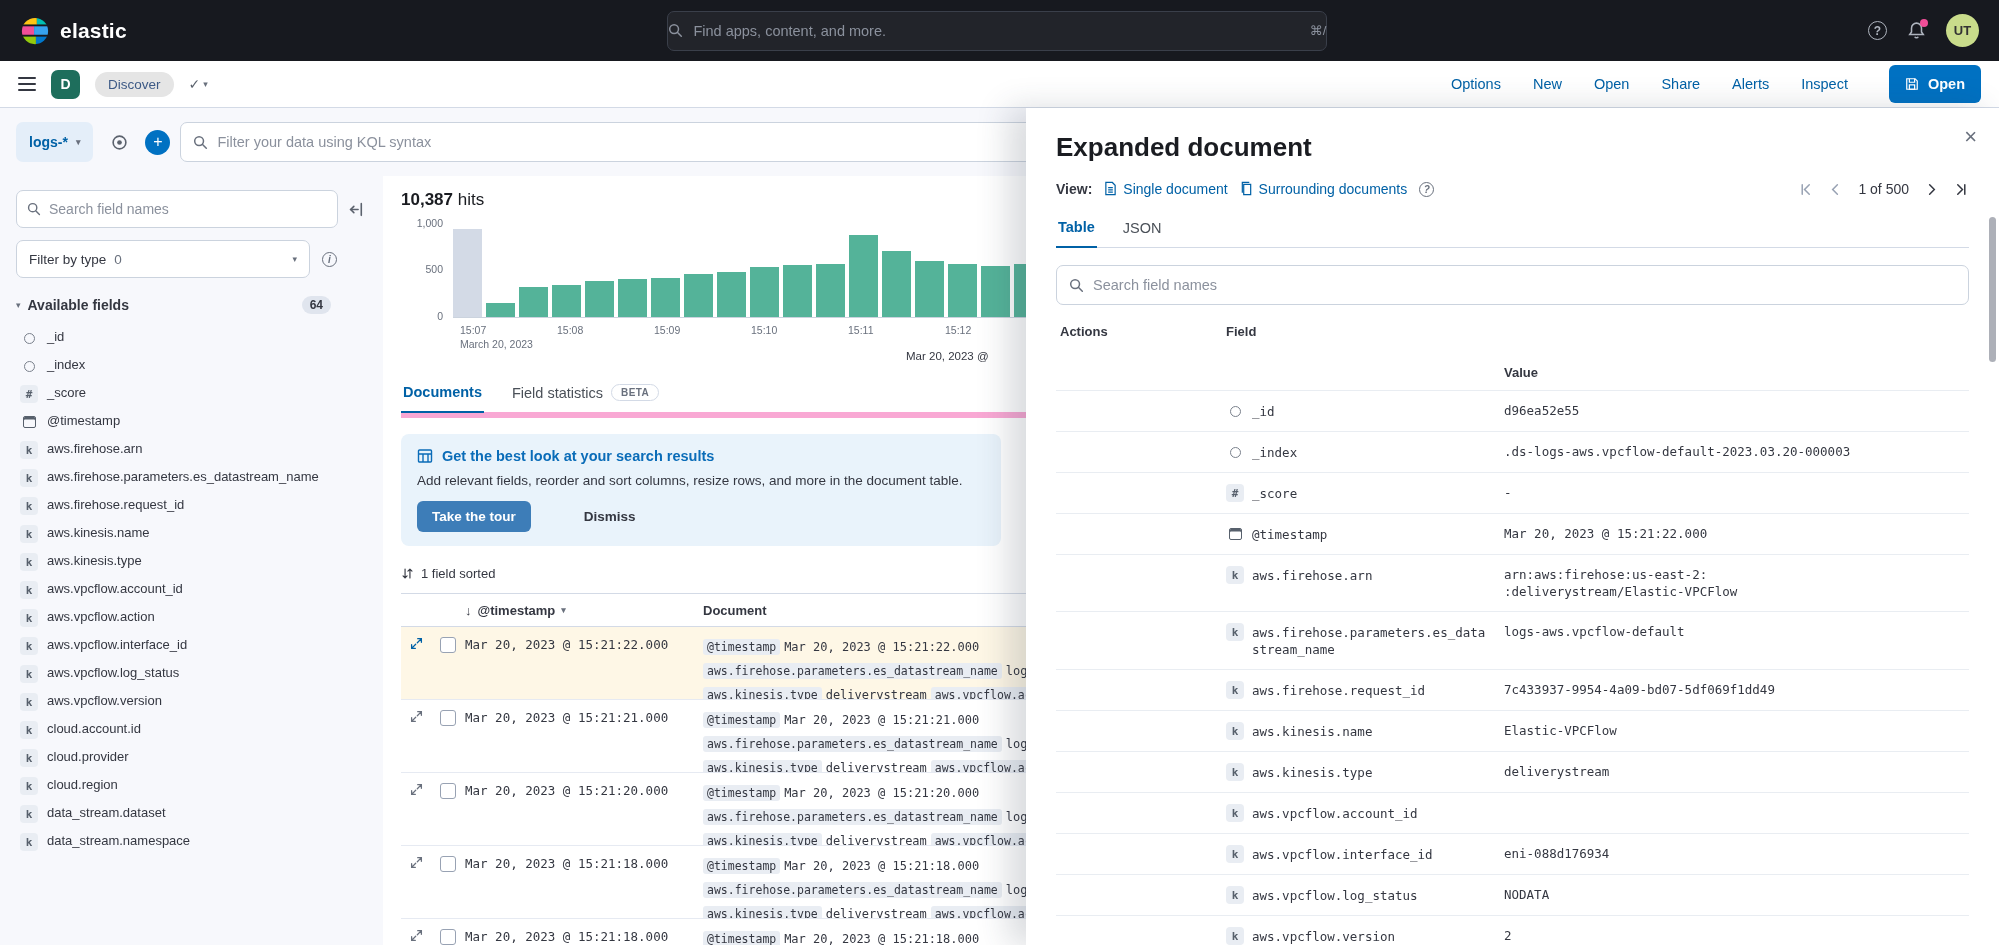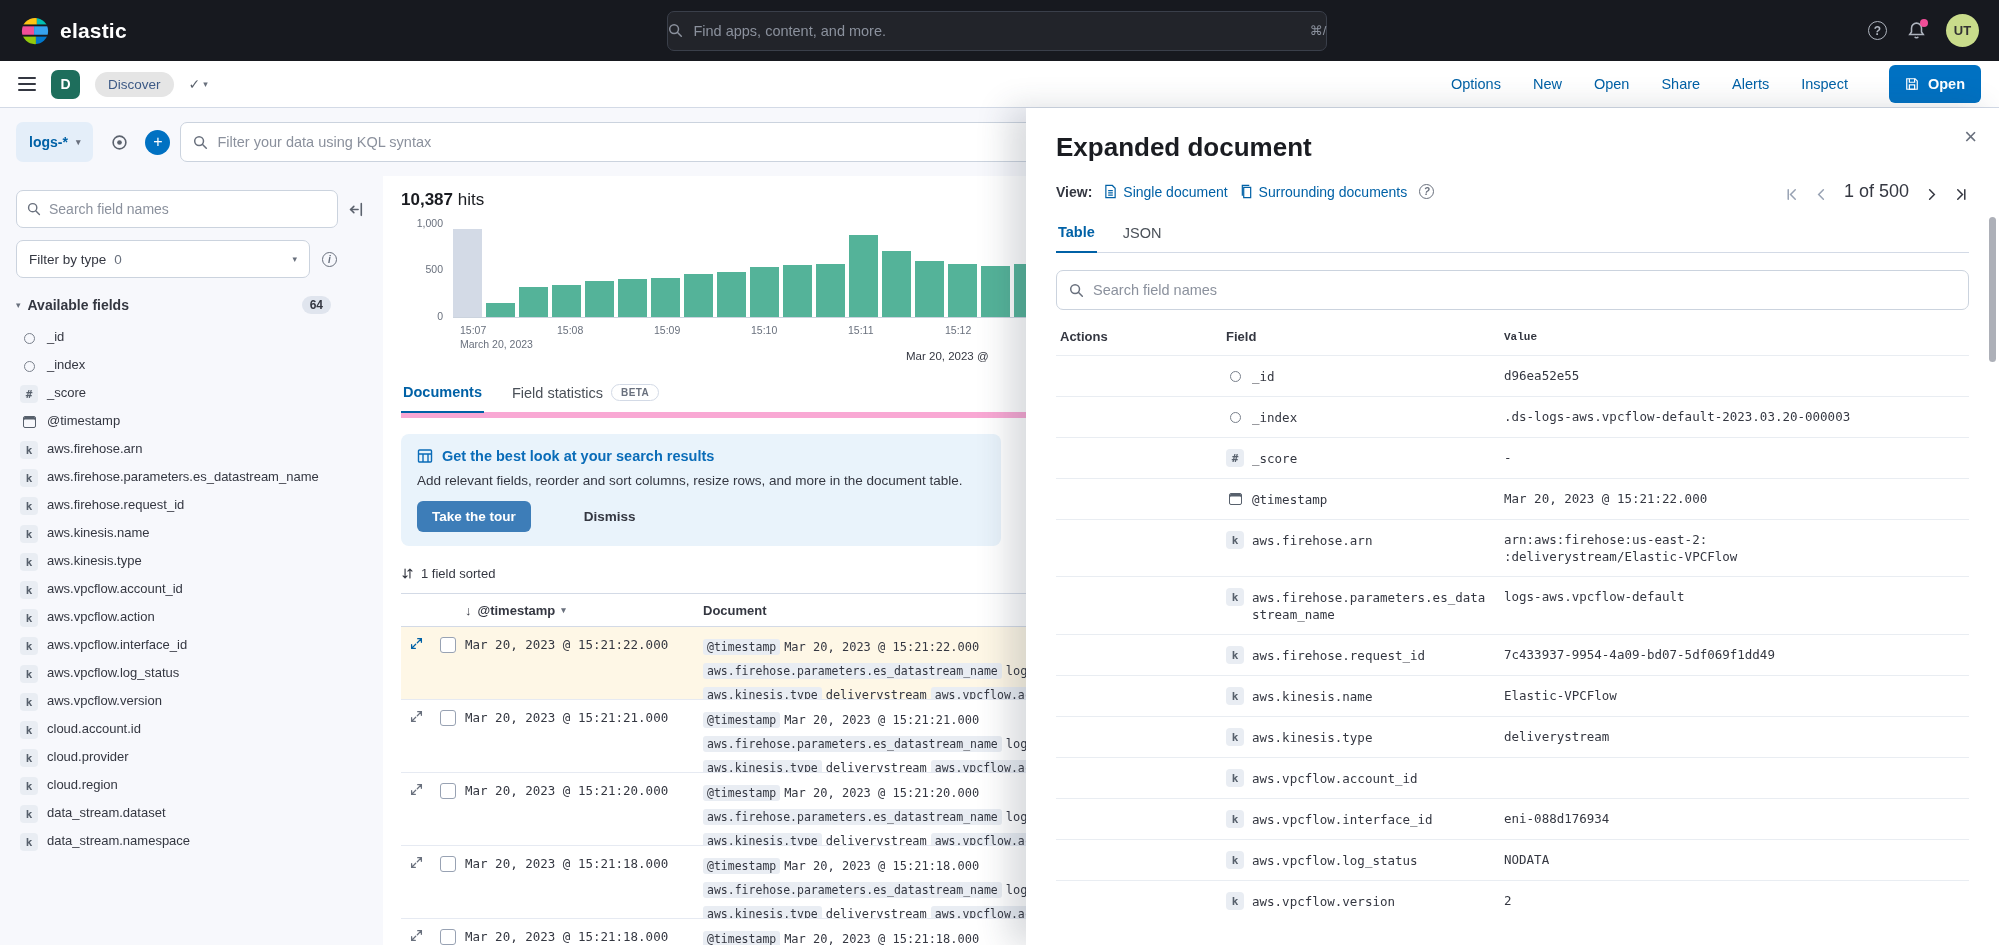--- a/index.html
+++ b/index.html
@@ -134,21 +134,21 @@
 
   
   .flyout { position:absolute; left:1026px; top:108px; right:0; bottom:0; background:#fff; z-index:20;
     box-shadow:-18px 0 30px rgba(50,60,75,0.18); padding:24px 30px 0 30px; }
   .flyout-close { position:absolute; top:18px; right:22px; background:none; border:none; color:#69707D;
     font-size:22px; line-height:1; cursor:pointer; font-family:inherit; }
   .flyout-title { font-size:26px; font-weight:700; color:#1A1C21; }
   .view-row { margin-top:18px; display:flex; align-items:center; gap:12px; font-size:14px; }
   .view-label { font-weight:600; }
   .view-link { color:#0061A6; display:flex; align-items:flex-start; gap:6px; cursor:pointer; text-decoration:none; }
-  .pager { margin-left:auto; display:flex; align-items:flex-end; gap:15px; font-size:18px; color:#343741; }
+  .pager { margin-left:auto; display:flex; align-items:flex-end; gap:15px; font-size:14px; color:#343741; }
   .pager .pg-btn { background:none; border:none; display:flex; padding:0; cursor:pointer; }
   .pg-muted { color:#98A2B3; }
   .pg-dark { color:#343741; }
   .flyout-tabs { margin-top:22px; display:flex; gap:24px; border-bottom:1px solid #D3DAE6; }
   .flyout-search { margin-top:17px; height:40px; border:1px solid #CBD3DE; border-radius:7px; background:#fff;
     display:flex; align-items:center; padding:0 12px; gap:9px; }
   .flyout-search input { flex:1; border:none; outline:none; font-size:14.5px; font-family:inherit; }
   .flyout-search input::placeholder { color:#8B919D; }
   .ftable { margin-top:12px; }
   .ftable-header { display:flex; font-size:13px; font-weight:600; padding:7px 0 9px 0; }
@@ -596,21 +596,21 @@
       <circle cx="6.5" cy="6.5" r="4.7" fill="none" stroke="#69707D" stroke-width="1.6"></circle>
       <path d="M10.2 10.2 L14.2 14.2" stroke="#69707D" stroke-width="1.6" stroke-linecap="round"></path>
     </svg>
     <input placeholder="Search field names" style="">
   </div>
 
   <div class="ftable">
     <div class="ftable-header">
       <div class="f-actions">Actions</div>
       <div class="f-field">Field</div>
-      <div class="f-value" style="font-family:Liberation Mono, monospace;font-size:11px;">Value</div>
+      <div class="f-value" style="font-family:Liberation Sans, sans-serif;font-size:13px;margin-top:40px;">Value</div>
     </div>
     <div id="flyout-rows">
         <div class="frow">
           <div class="f-actions"></div>
           <div class="f-field">
             <span class="field-icon type-meta"></span>
             <span class="mono f-name">_id</span>
           </div>
           <div class="f-value mono">d96ea52e55</div>
         </div>

